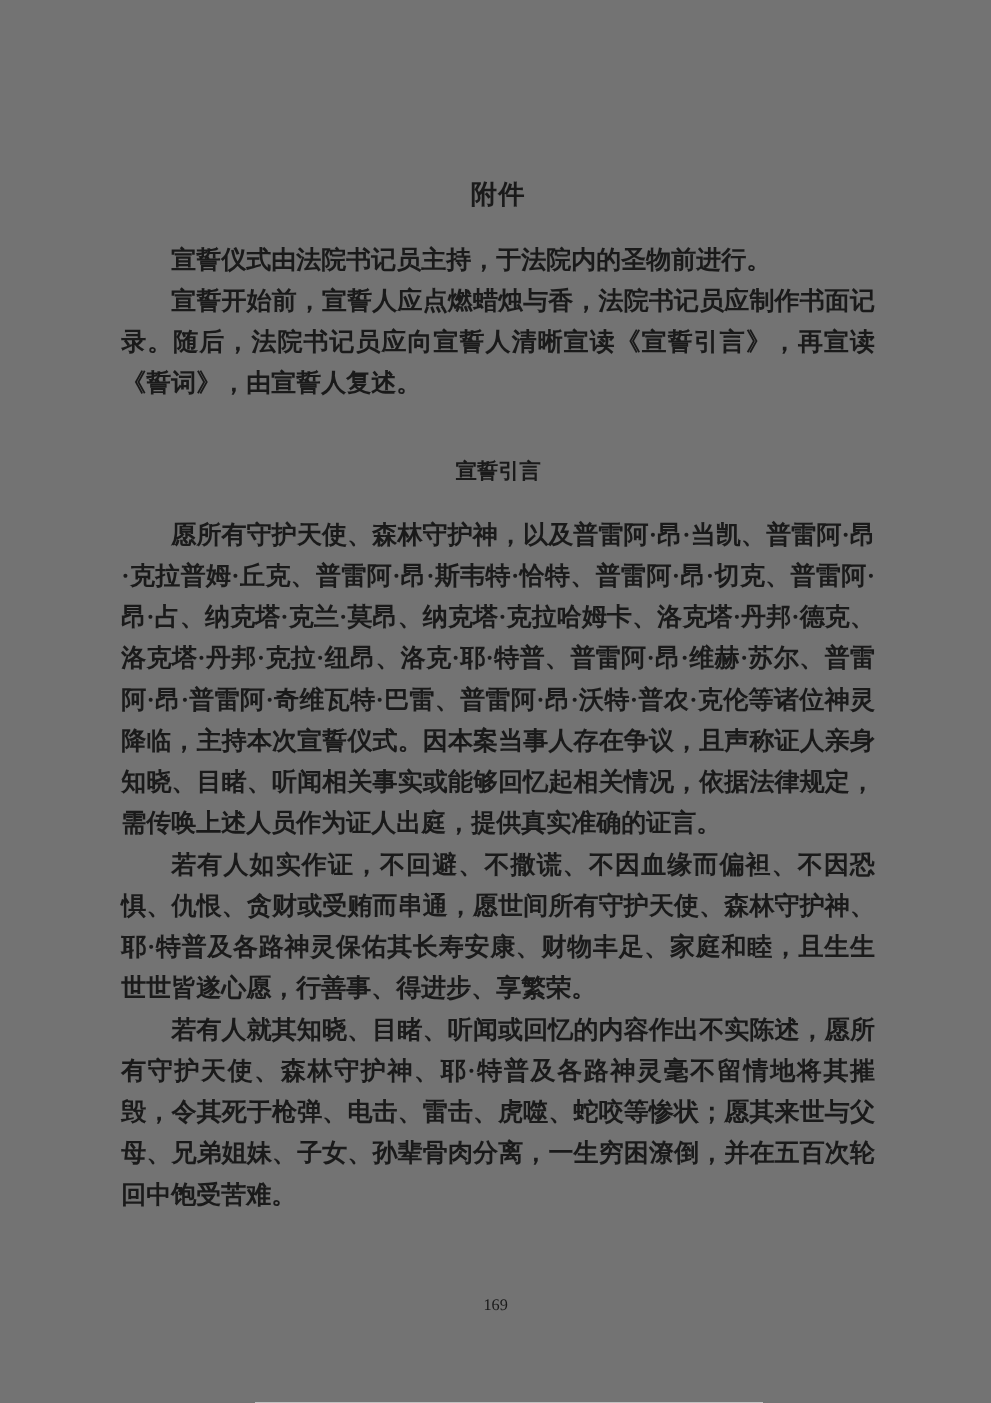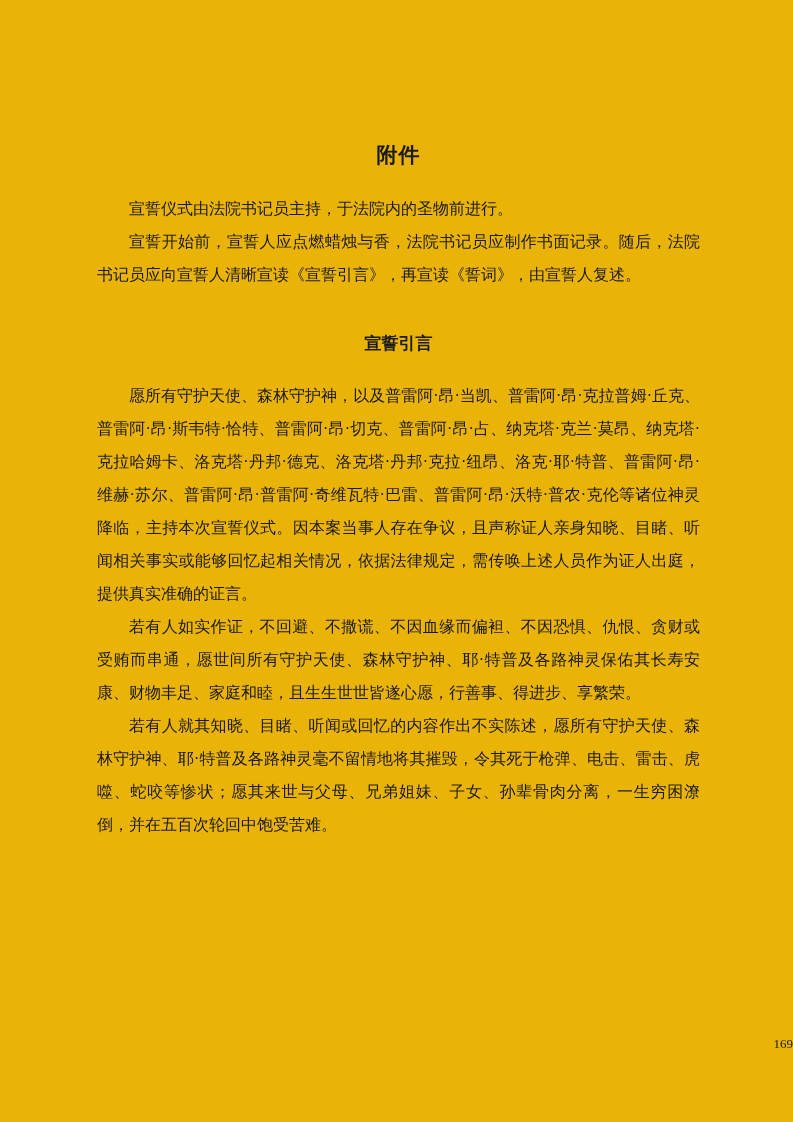--- a/index.html
+++ b/index.html
@@ -8,21 +8,21 @@
     width: 793px;
     height: 1122px;
     font-family: "Liberation Serif", "DejaVu Serif", serif;
     color: #1a1a1a;
     position: relative;
     overflow: hidden;
   }
   .page {
     width: 793px;
     height: 1122px;
-    background: #eab308;
+    background: #737373;
     padding: 142px 93px 0 97px;
     position: relative;
   }
   .doc-title {
     text-align: center;
     font-size: 21px;
     font-weight: bold;
     line-height: 26px;
     letter-spacing: 1px;
   }
@@ -35,33 +35,34 @@
   }
   .section-heading.second {
     margin-top: 42px;
   }
   .para-block {
     margin-top: 24px;
   }
   .para-block.tight {
   }
   p.body-para {
-    font-size: 16px;
+    font-size: 20px;
     line-height: 33px;
     text-align: justify;
     text-indent: 2em;
     word-break: break-all;
+    font-weight: bold;
   }
   .page-number {
     position: absolute;
     bottom: 0;
     left: 0;
     width: 793px;
     top: 1036px;
-    text-align: right;
+    text-align: center;
     font-size: 13px;
     color: #1a1a1a;
   }
 </style>
 </head>
 <body>
 
 <div class="page">
 
   <h1 class="doc-title">附件</h1>

